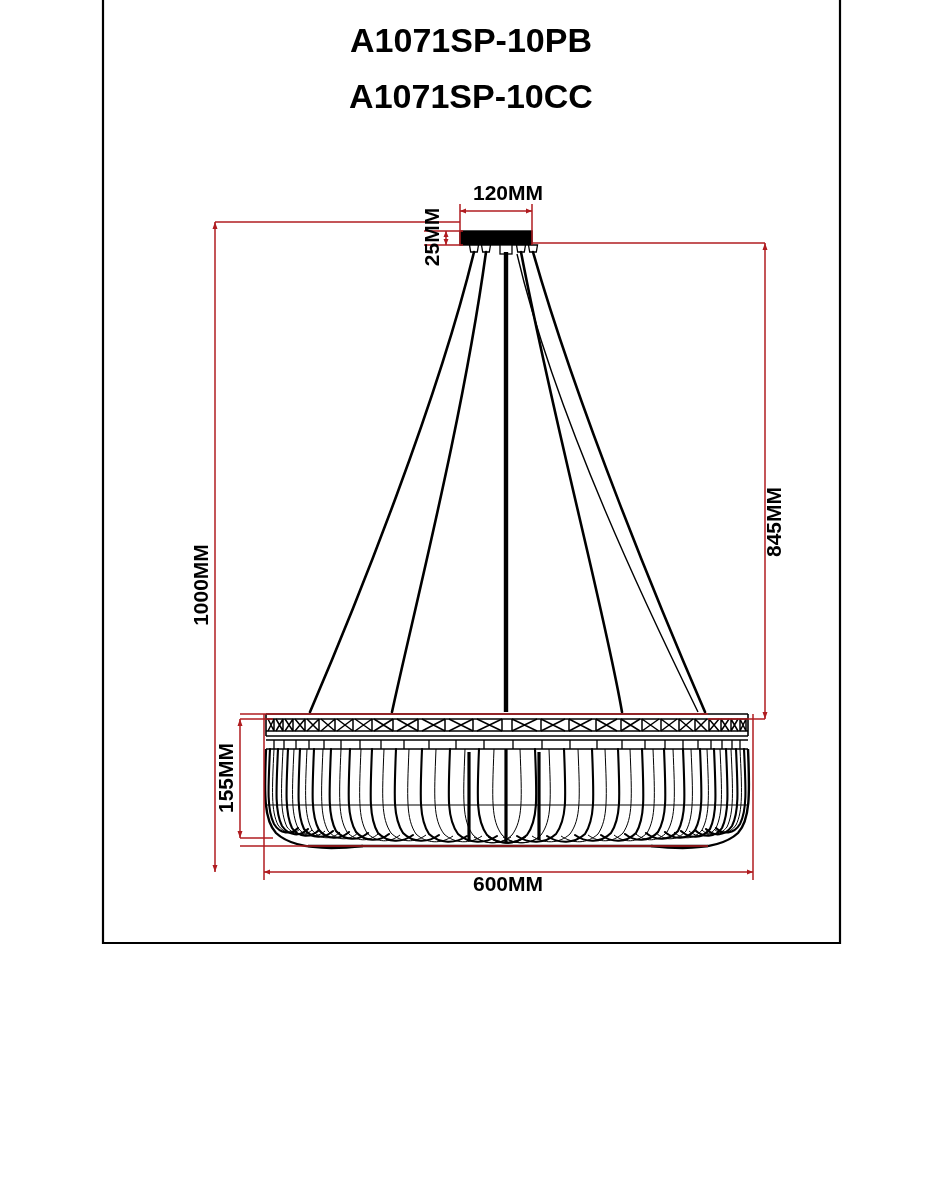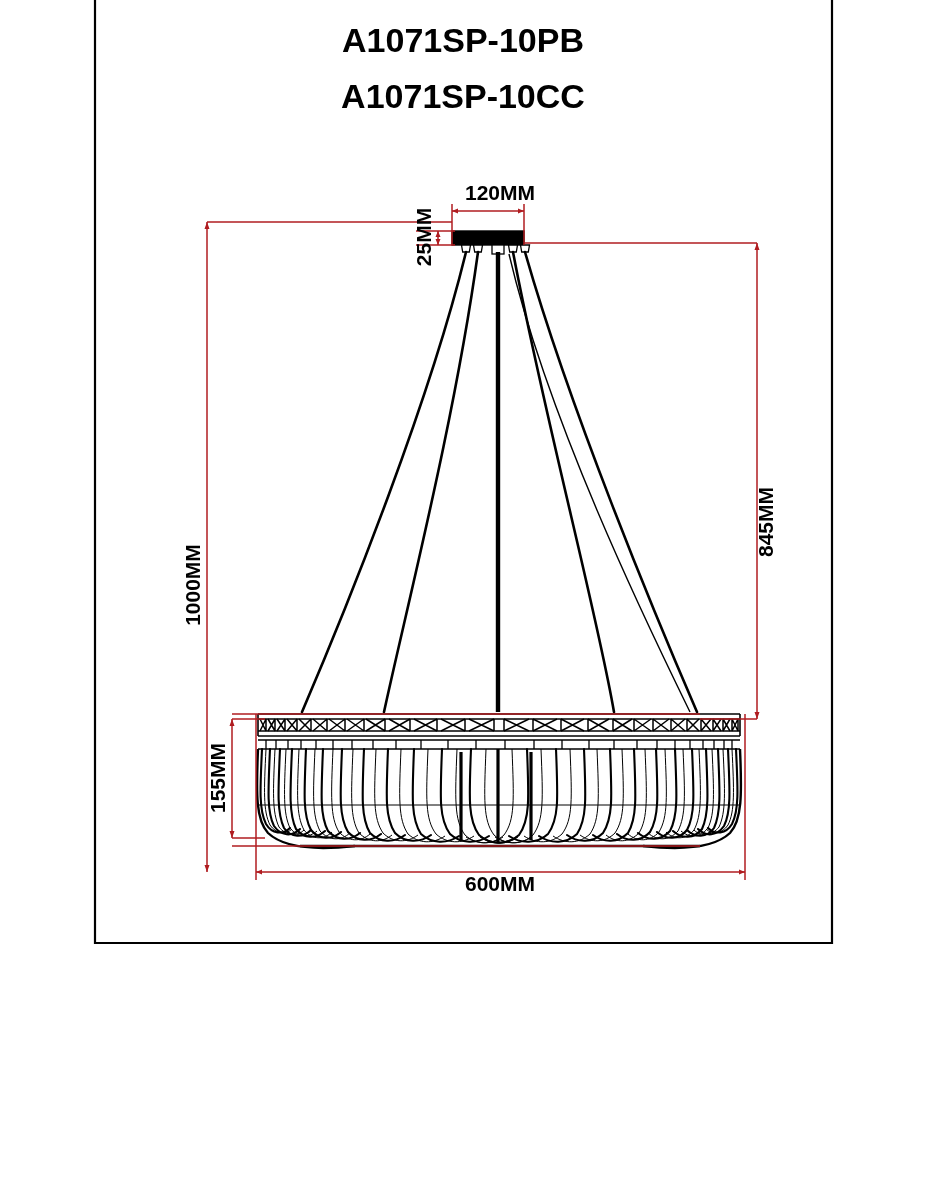--- a/index.html
+++ b/index.html
@@ -12,20 +12,21 @@
     height: 1200px;
     position: relative;
     font-family: "Liberation Sans", sans-serif;
     overflow: hidden;
   }
   #drawing-root {
     position: absolute;
     left: 0; top: 0;
     width: 900px;
     height: 1200px;
+    padding-left: 8px;
   }
   svg.sheet {
     display: block;
     width: 927px;
     height: 1200px;
   }
   .ttl {
     font-family: "Liberation Sans", sans-serif;
     font-size: 34px;
     font-weight: bold;

